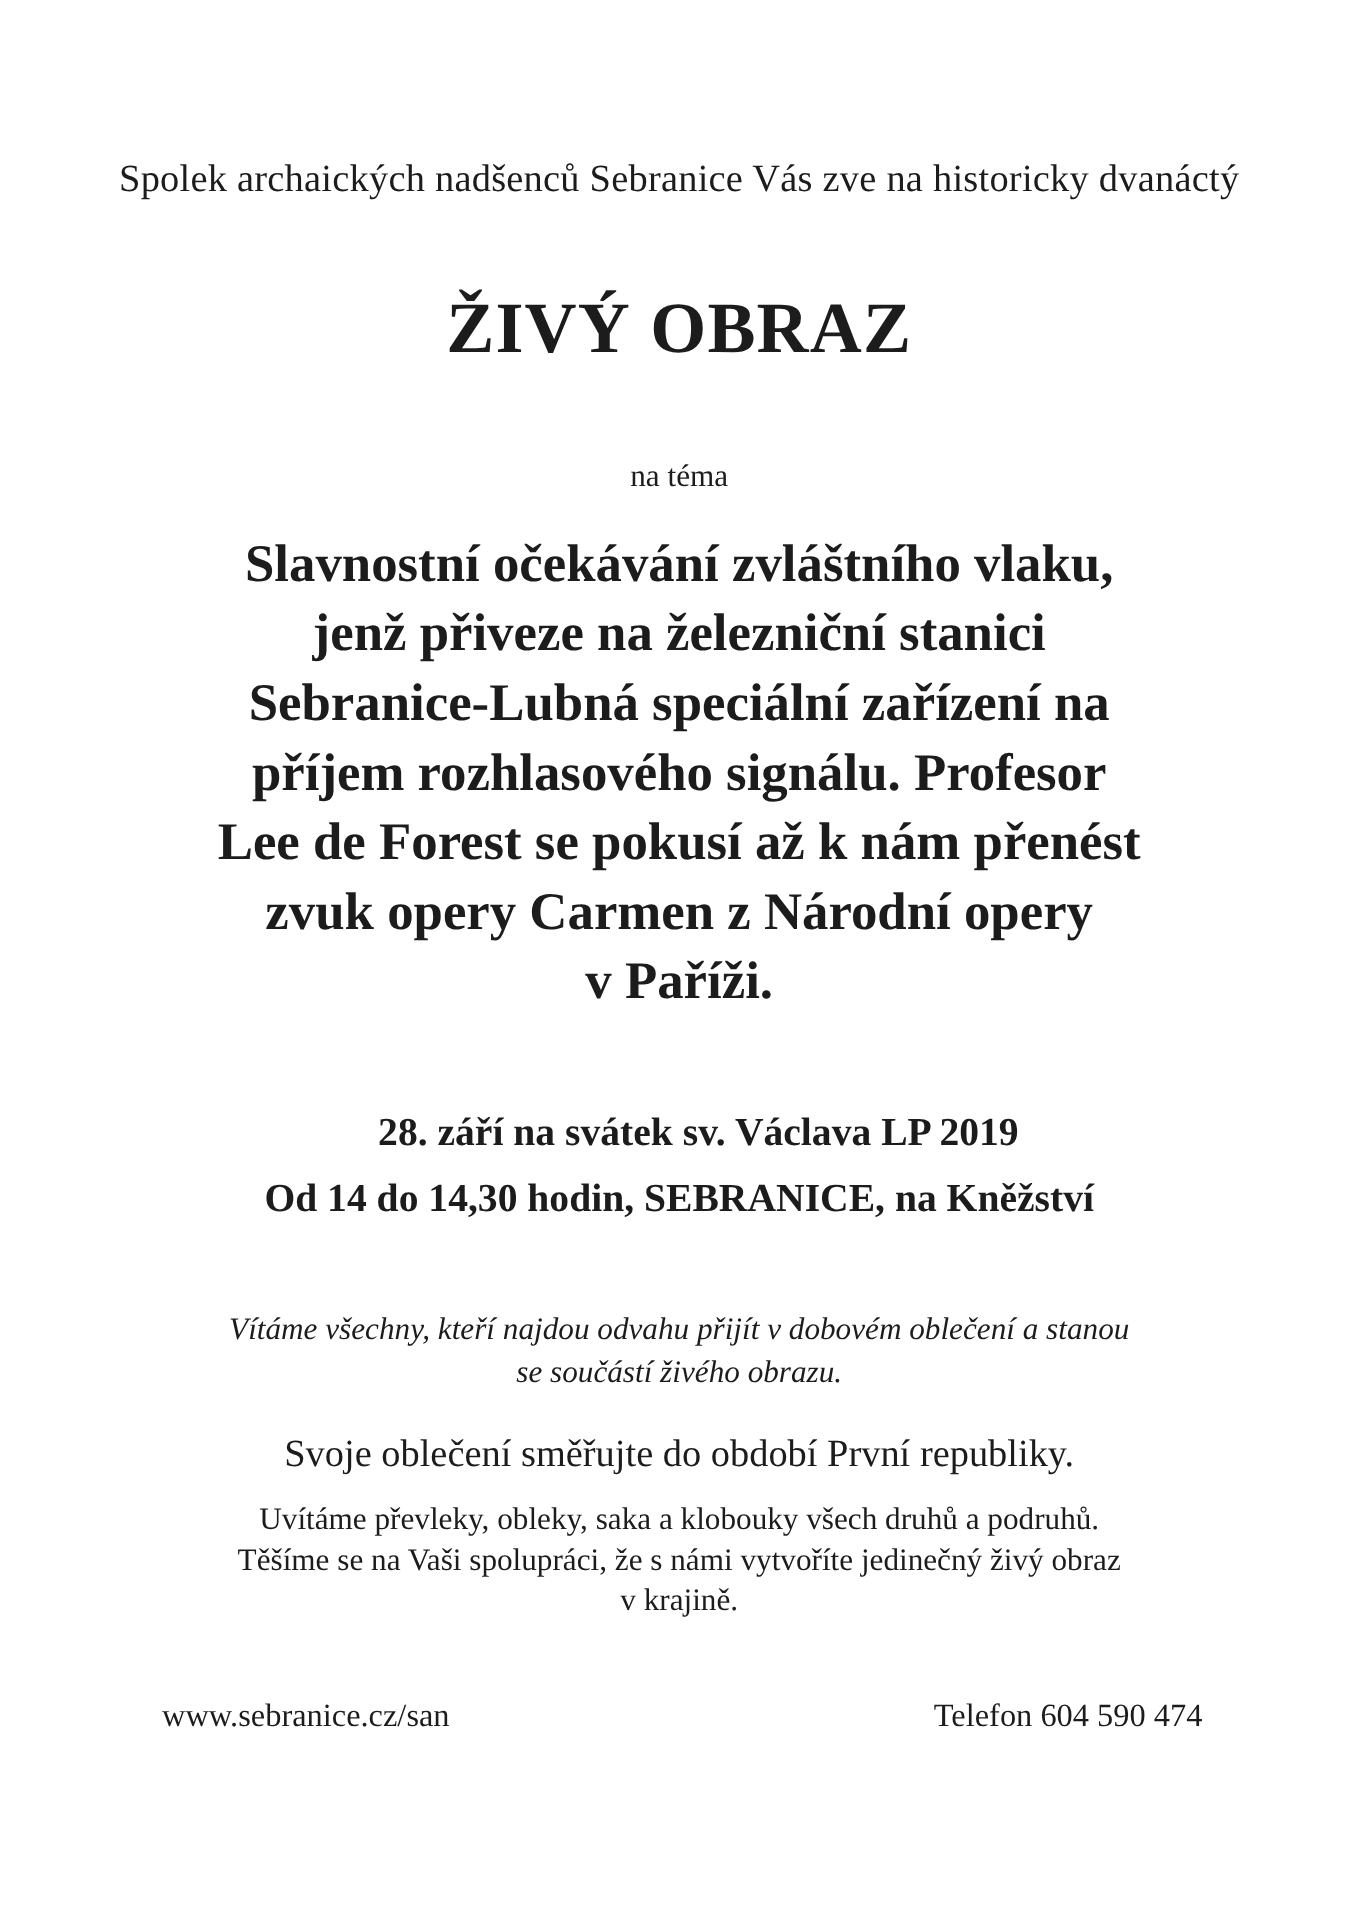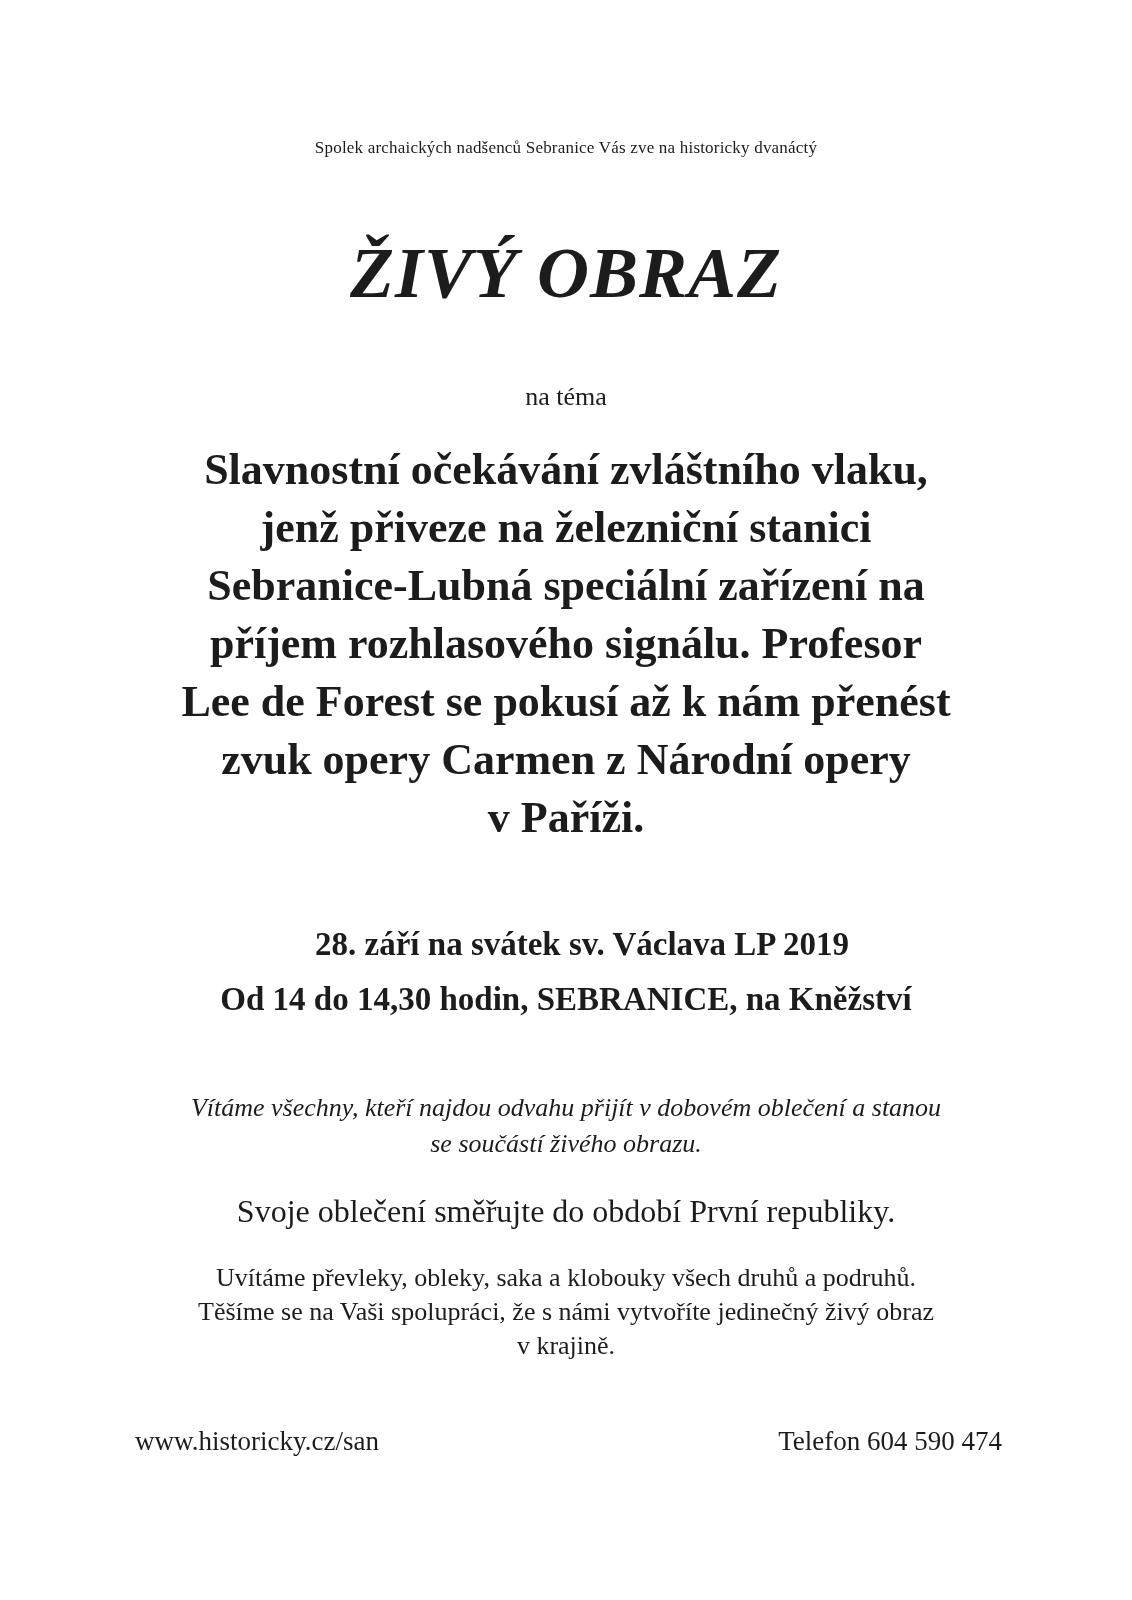--- a/index.html
+++ b/index.html
@@ -14,32 +14,31 @@
     margin: 0 auto;
     background: #ffffff;
     color: #1c1c1c;
     font-family: "Liberation Serif", "DejaVu Serif", serif;
     box-sizing: border-box;
     padding-top: 132px;
     text-align: center;
     overflow: hidden;
   }
   .intro-line {
-    font-size: 17px;
+    font-size: 32px;
     line-height: 32px;
     letter-spacing: 0.2px;
     text-align: center;
   }
   .poster-title {
-    font-size: 72px;
+    font-size: 60px;
     line-height: 103px;
     font-weight: 700;
     margin: 58px 0 0 0;
     letter-spacing: 1px;
-    font-style: italic;
   }
   .theme-label {
     font-size: 26px;
     line-height: 32px;
     margin-top: 56px;
   }
   .theme-paragraph {
     font-weight: 700;
     font-size: 44px;
     line-height: 58px;
@@ -65,21 +64,21 @@
     font-style: italic;
   }
   .dress-code-line {
     font-size: 32px;
     line-height: 36px;
     margin-top: 31px;
   }
   .outfit-paragraph {
     font-size: 26px;
     line-height: 34px;
-    margin-top: 32px;
+    margin-top: 20px;
   }
   .footer-row {
     display: flex;
     justify-content: space-between;
     align-items: baseline;
     margin-top: 60px;
     padding: 0 130px 0 135px;
     font-size: 27px;
     line-height: 36px;
   }
@@ -116,17 +115,17 @@
 
   <div class="dress-code-line">Svoje oblečení směřujte do období První republiky.</div>
 
   <div class="outfit-paragraph">
     <div>Uvítáme převleky, obleky, saka a klobouky všech druhů a podruhů.</div>
     <div>Těšíme se na Vaši spolupráci, že s námi vytvoříte jedinečný živý obraz</div>
     <div>v krajině.</div>
   </div>
 
   <div class="footer-row">
-    <span>www.historicky.cz/san</span>
+    <span>www.sebranice.cz/san</span>
     <span>Telefon 604 590 474</span>
   </div>
 
 </div>
 
 </body></html>

